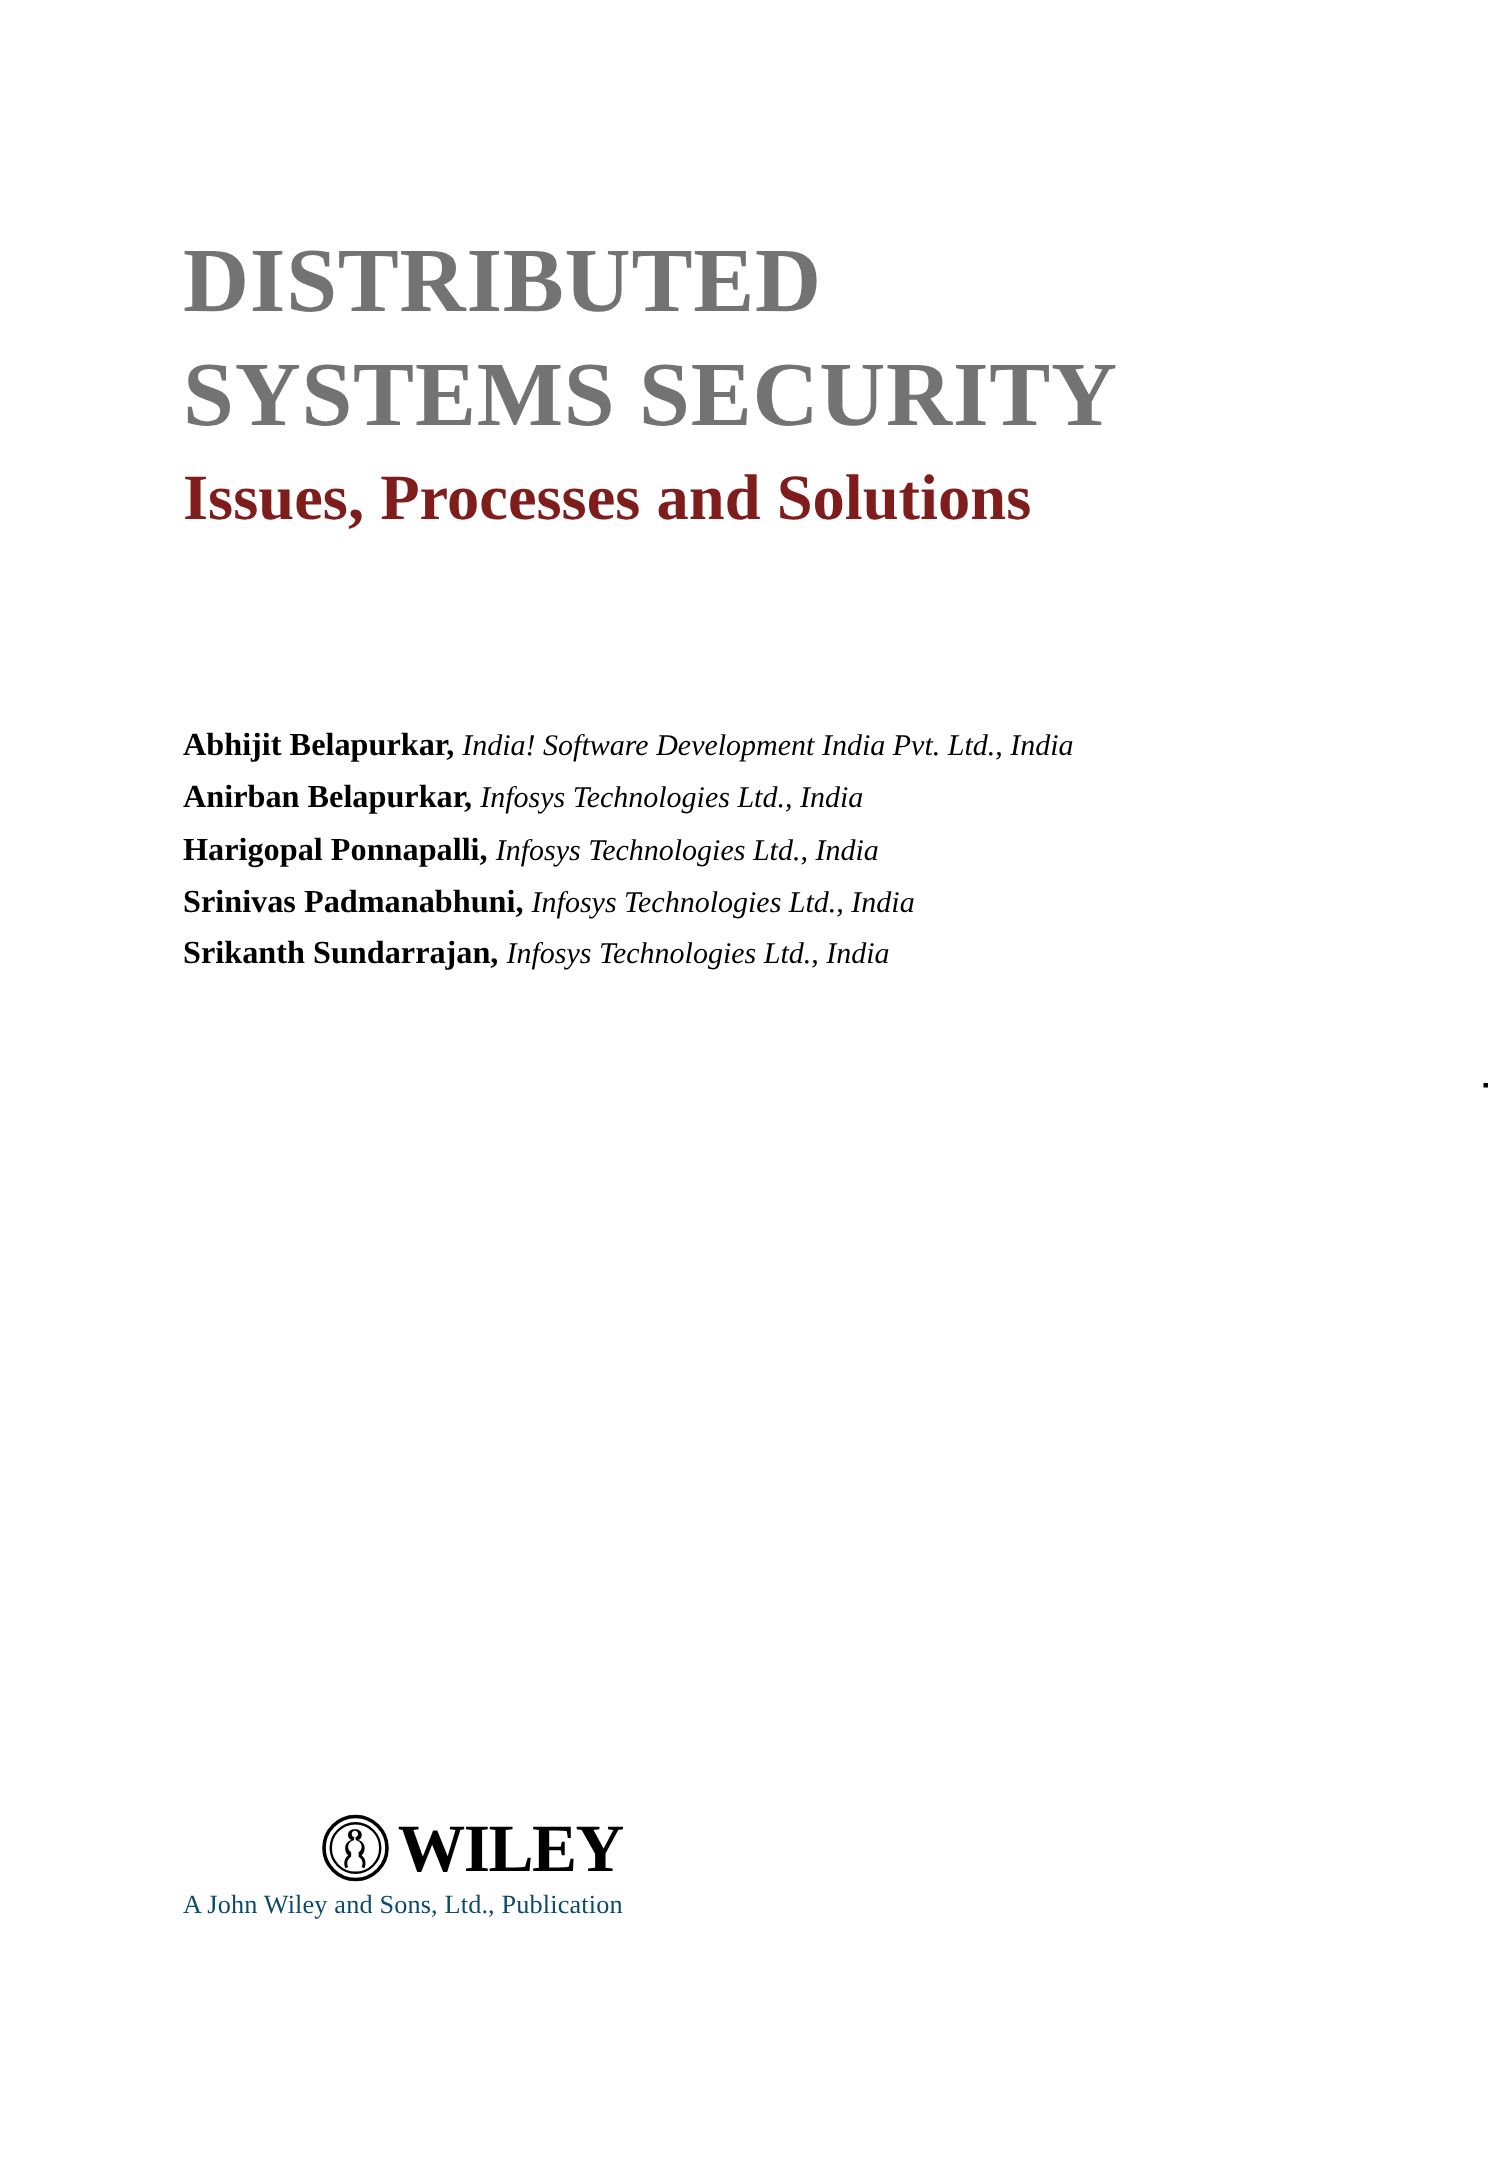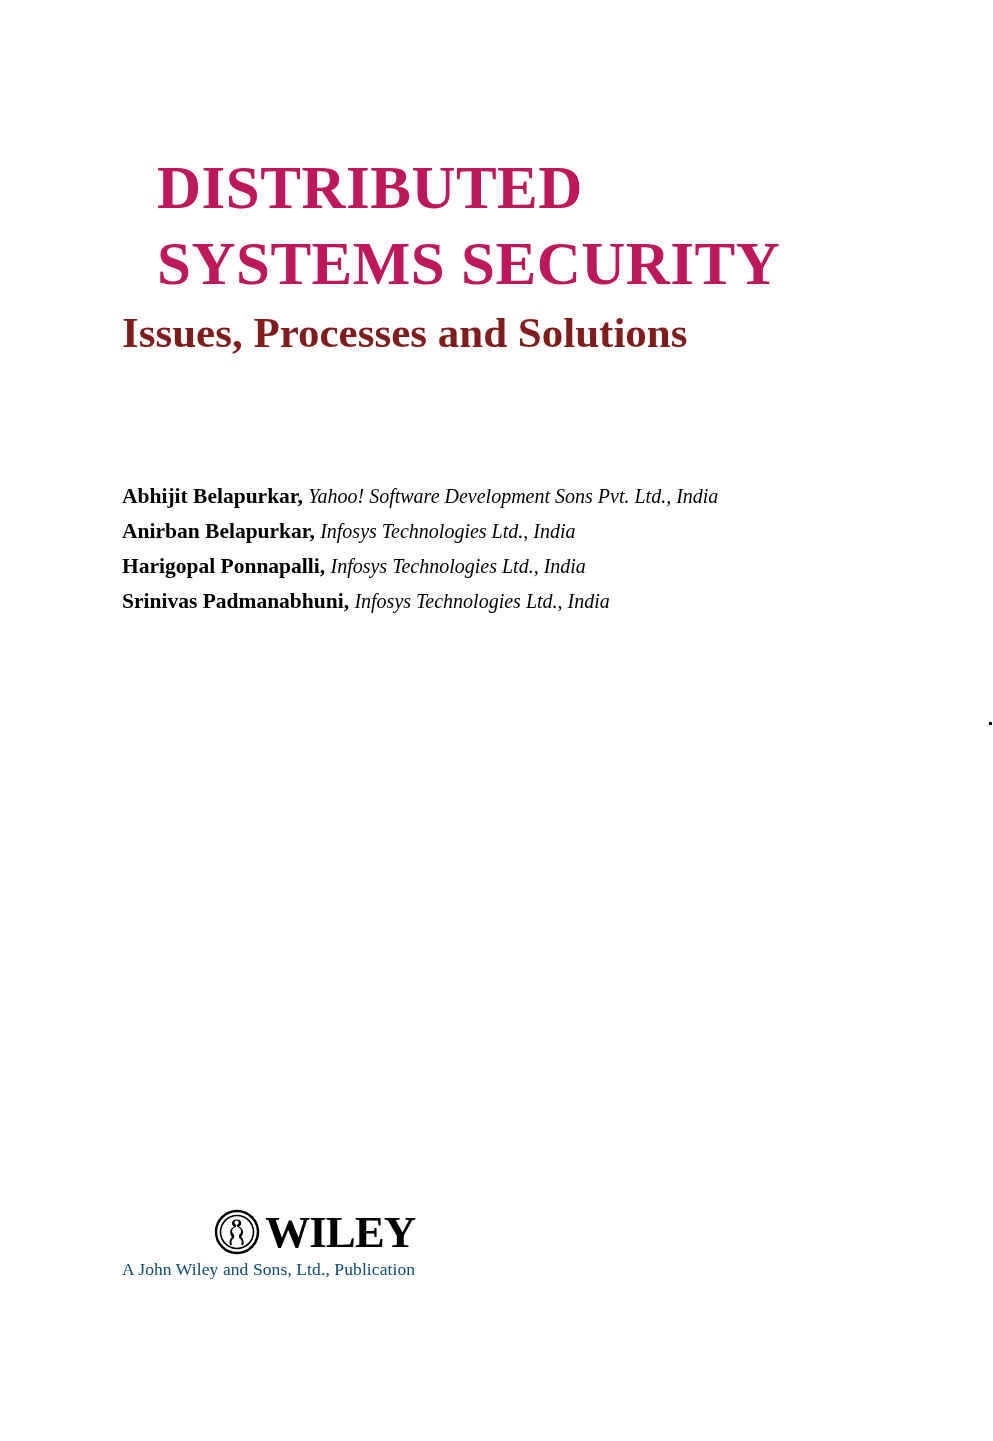--- a/index.html
+++ b/index.html
@@ -28,23 +28,22 @@
   }
   .title-block {
     margin: 0;
   }
   .title-line {
     font-family: "Liberation Serif", serif;
     font-weight: bold;
     font-size: 61px;
     line-height: 1.24;
     letter-spacing: 0.5px;
-    color: #be185d;
+    color: #737373;
     white-space: nowrap;
-    margin-left: 35px;
   }
   .subtitle-line {
     font-family: "Liberation Serif", serif;
     font-weight: bold;
     font-size: 43px;
     line-height: 1.3;
     color: #7f1d1d;
     margin-top: 4px;
     white-space: nowrap;
   }
@@ -115,39 +114,43 @@
     <div class="title-block">
       <div class="title-line">DISTRIBUTED</div>
       <div class="title-line">SYSTEMS SECURITY</div>
       <div class="subtitle-line">Issues, Processes and Solutions</div>
     </div>
 
     <div class="authors">
 
       <div class="author-row">
         <span class="author-name">Abhijit Belapurkar,</span>
-        <span class="author-affil">Yahoo! Software Development Sons Pvt. Ltd., India</span>
+        <span class="author-affil">India! Software Development India Pvt. Ltd., India</span>
       </div>
 
       <div class="author-row">
         <span class="author-name">Anirban Belapurkar,</span>
         <span class="author-affil">Infosys Technologies Ltd., India</span>
       </div>
 
       <div class="author-row">
         <span class="author-name">Harigopal Ponnapalli,</span>
         <span class="author-affil">Infosys Technologies Ltd., India</span>
       </div>
 
 
       <div class="author-row">
         <span class="author-name">Srinivas Padmanabhuni,</span>
         <span class="author-affil">Infosys Technologies Ltd., India</span>
       </div>
 
+      <div class="author-row">
+        <span class="author-name">Srikanth Sundarrajan,</span>
+        <span class="author-affil">Infosys Technologies Ltd., India</span>
+      </div>
 
     </div>
   </div>
 
   <div class="page-edge-dot"></div>
 
   <div class="publisher">
     <div class="wiley-logo">
       <span class="wiley-mark">
         <svg viewBox="0 0 48 48" width="48" height="48" aria-hidden="true">

